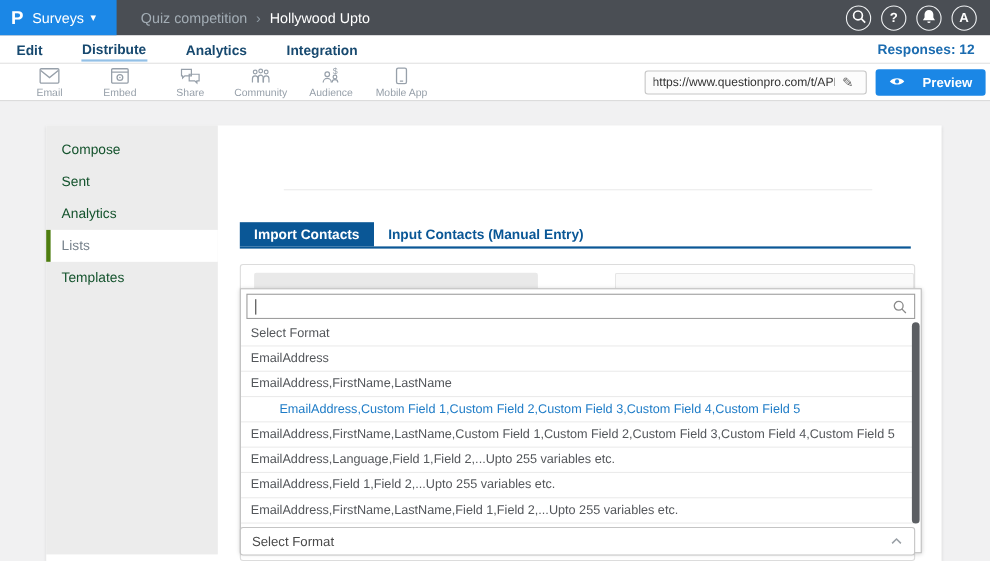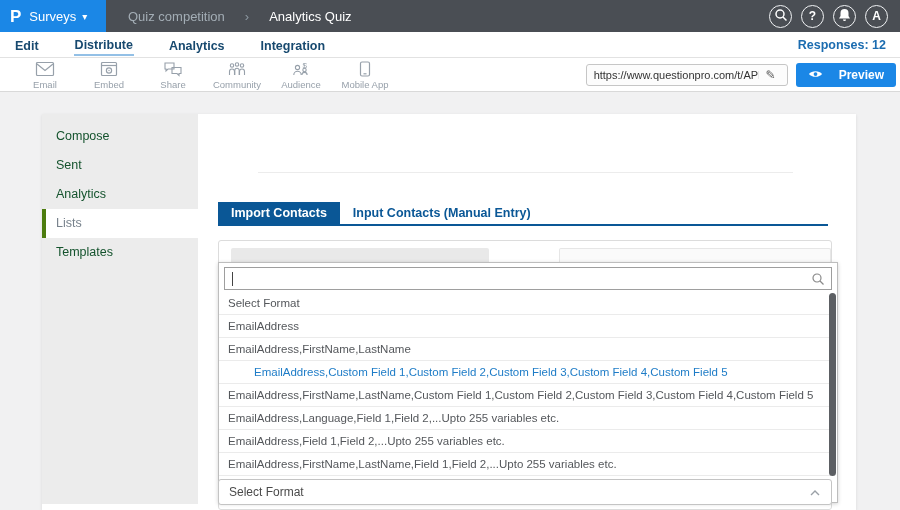--- a/index.html
+++ b/index.html
@@ -5,21 +5,21 @@
   * { margin:0; padding:0; box-sizing:border-box; }
   html,body { width:900px; height:510px; font-family:"Liberation Sans", sans-serif; }
   .screen { position:relative; width:900px; height:510px; background:#f1f1f2; overflow:hidden; }
 
   
   .topbar { position:absolute; left:0; top:0; width:900px; height:32px; background:#4a4e54; display:flex; align-items:center; z-index:30; }
   .logo-block { width:106px; height:32px; background:#1b87e6; display:flex; align-items:center; padding:0 10px; gap:8px; cursor:pointer; }
   .logo-p { color:#fff; font-weight:bold; font-size:17px; line-height:1; }
   .product-name { color:#fff; font-size:13px; }
   .caret-down { color:#fff; font-size:10px; margin-left:-2px; }
-  .breadcrumb { display:flex; align-items:center; gap:20px; margin-left:22px; font-size:13px; }
+  .breadcrumb { display:flex; align-items:center; gap:8px; margin-left:22px; font-size:13px; }
   .crumb-parent { color:#a3adb5; cursor:pointer; }
   .crumb-sep { color:#8d98a1; font-size:13px; }
   .crumb-current { color:#ffffff; }
   .topbar-right { margin-left:auto; display:flex; align-items:center; gap:9px; padding-right:12px; }
   .circle-btn { width:23px; height:23px; border:1.5px solid #f0f2f4; border-radius:50%; display:flex; align-items:center; justify-content:center; color:#fff; font-size:12px; font-weight:bold; cursor:pointer; background:transparent; }
   .upgrade-btn { background:#f9a51d; color:#fff; font-size:11.5px; font-weight:bold; border:none; border-radius:12px; height:22px; padding:0 16px; cursor:pointer; }
 
   
   .nav-row { position:absolute; left:0; top:32px; width:900px; height:26px; background:#fff; border-bottom:1px solid #e2e2e2; display:flex; align-items:center; padding:0 14px; gap:34px; z-index:29; }
   .nav-item { font-size:12.5px; font-weight:bold; color:#17496f; cursor:pointer; padding:4px 1px 2px; }
@@ -77,21 +77,21 @@
 
   <div class="topbar">
     <div class="logo-block">
       <span class="logo-p">P</span>
       <span class="product-name">Surveys</span>
       <span class="caret-down">▾</span>
     </div>
     <div class="breadcrumb">
       <span class="crumb-parent">Quiz competition</span>
       <span class="crumb-sep">›</span>
-      <span class="crumb-current">Analytics Quiz</span>
+      <span class="crumb-current">Hollywood Upto</span>
     </div>
     <div class="topbar-right">
       <div class="circle-btn">
         <span>
           <svg width="14" height="14" viewBox="0 0 14 14">
               <circle cx="6" cy="6" r="4" fill="none" stroke="#fff" stroke-width="1.5"></circle>
               <line x1="9" y1="9" x2="12.5" y2="12.5" stroke="#fff" stroke-width="1.5"></line>
             </svg>
         </span>
       </div>

